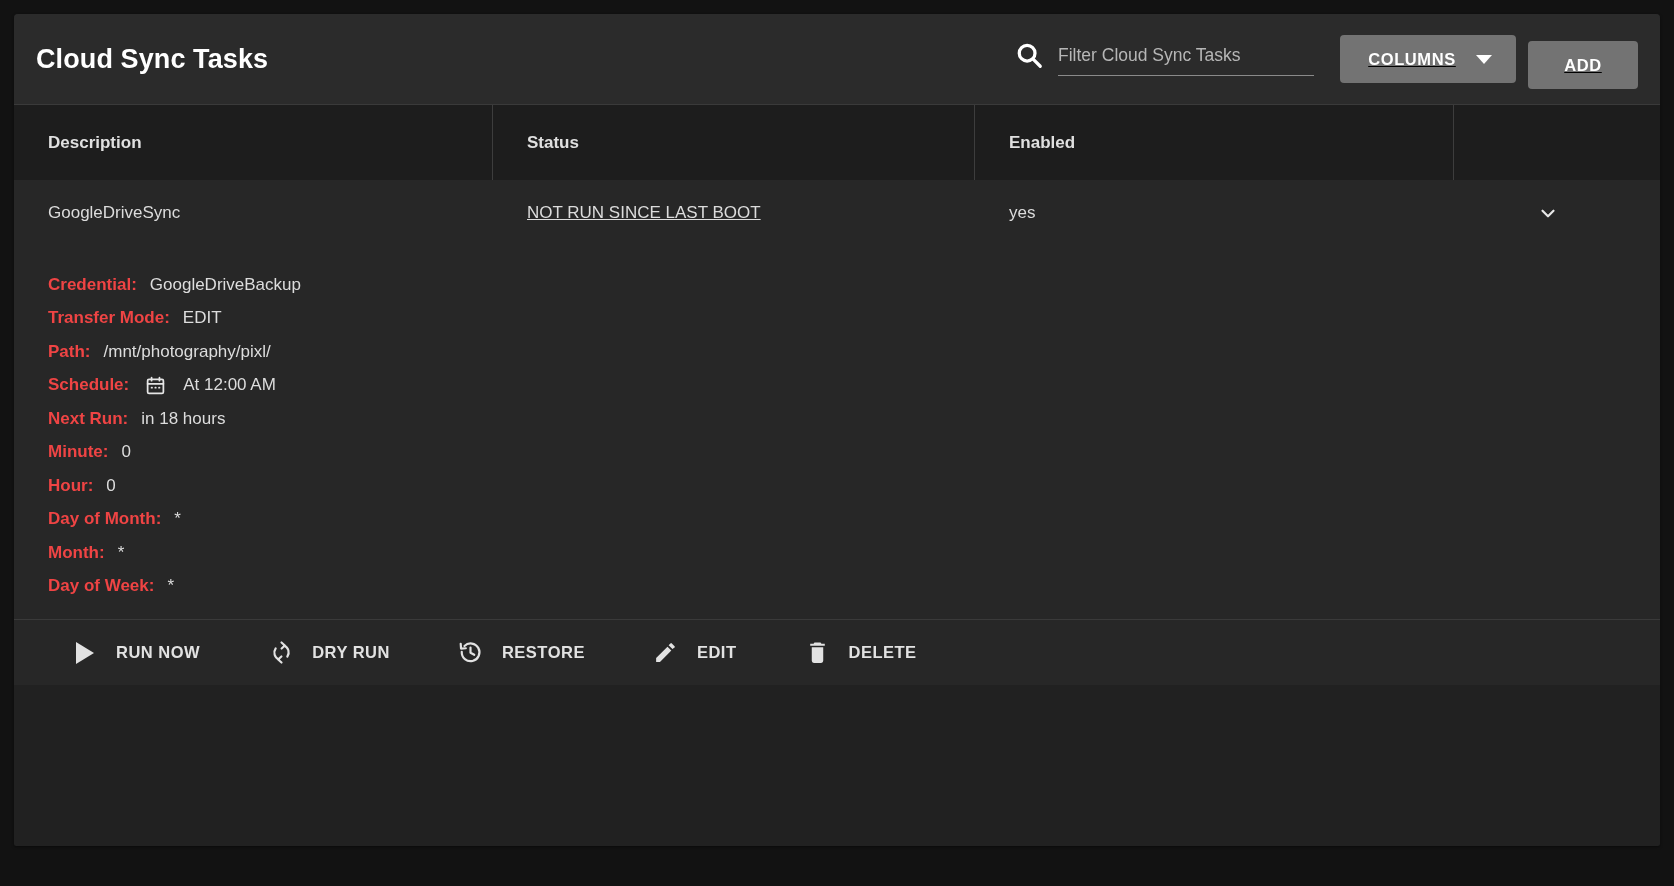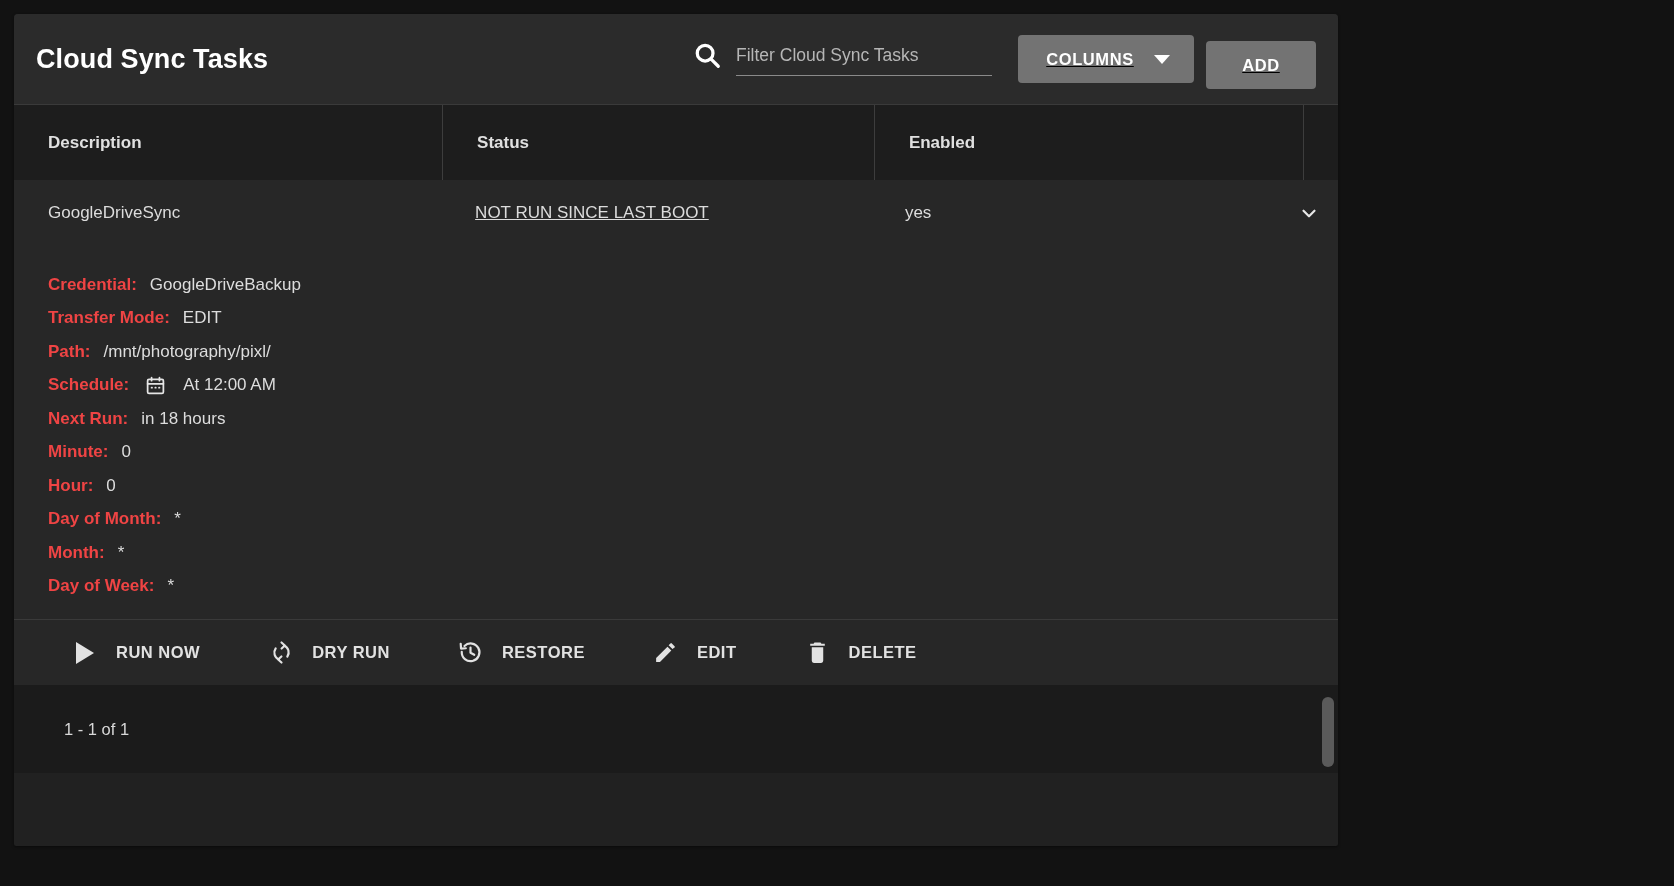--- a/index.html
+++ b/index.html
@@ -17,21 +17,21 @@
     width: 1674px;
     height: 886px;
     background: #121212;
   }
 
   
   .card {
     position: absolute;
     left: 14px;
     top: 14px;
-    width: 1324px;
+    width: 1646px;
     height: 832px;
     background: #212121;
     border-radius: 4px 4px 2px 2px;
     overflow: hidden;
     box-shadow: 0 1px 3px rgba(0,0,0,.45);
   }
 
   
   .toolbar {
     position: relative;
@@ -425,19 +425,15 @@
       <button class="action">
         <span class="ai">
           <svg viewBox="0 0 24 24" width="25" height="25" fill="currentColor">
             <path d="M6.5 20a2 2 0 0 0 2 2h7a2 2 0 0 0 2-2V7h-11v13zM19 3.6h-3.2l-.9-1.1H9.1l-.9 1.1H5v2h14v-2z"></path>
           </svg>
         </span>
         <span>DELETE</span>
       </button>
     </div>
 
-    <div class="footer">
-      <div class="paginator">1 - 1 of 1</div>
-      <div class="scroll-thumb"></div>
-    </div>
 
   </div>
 </div>
 
 </body></html>

